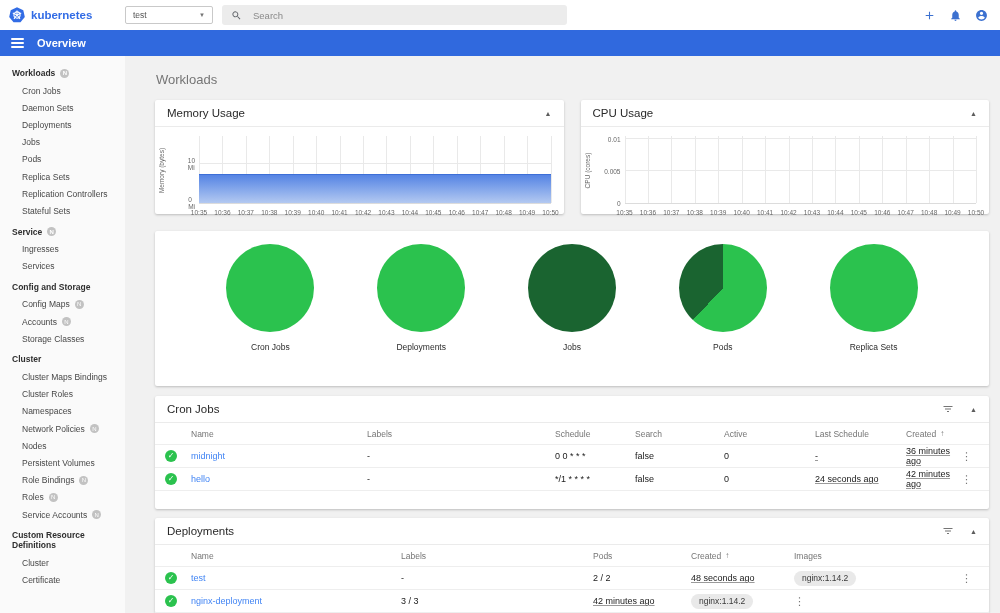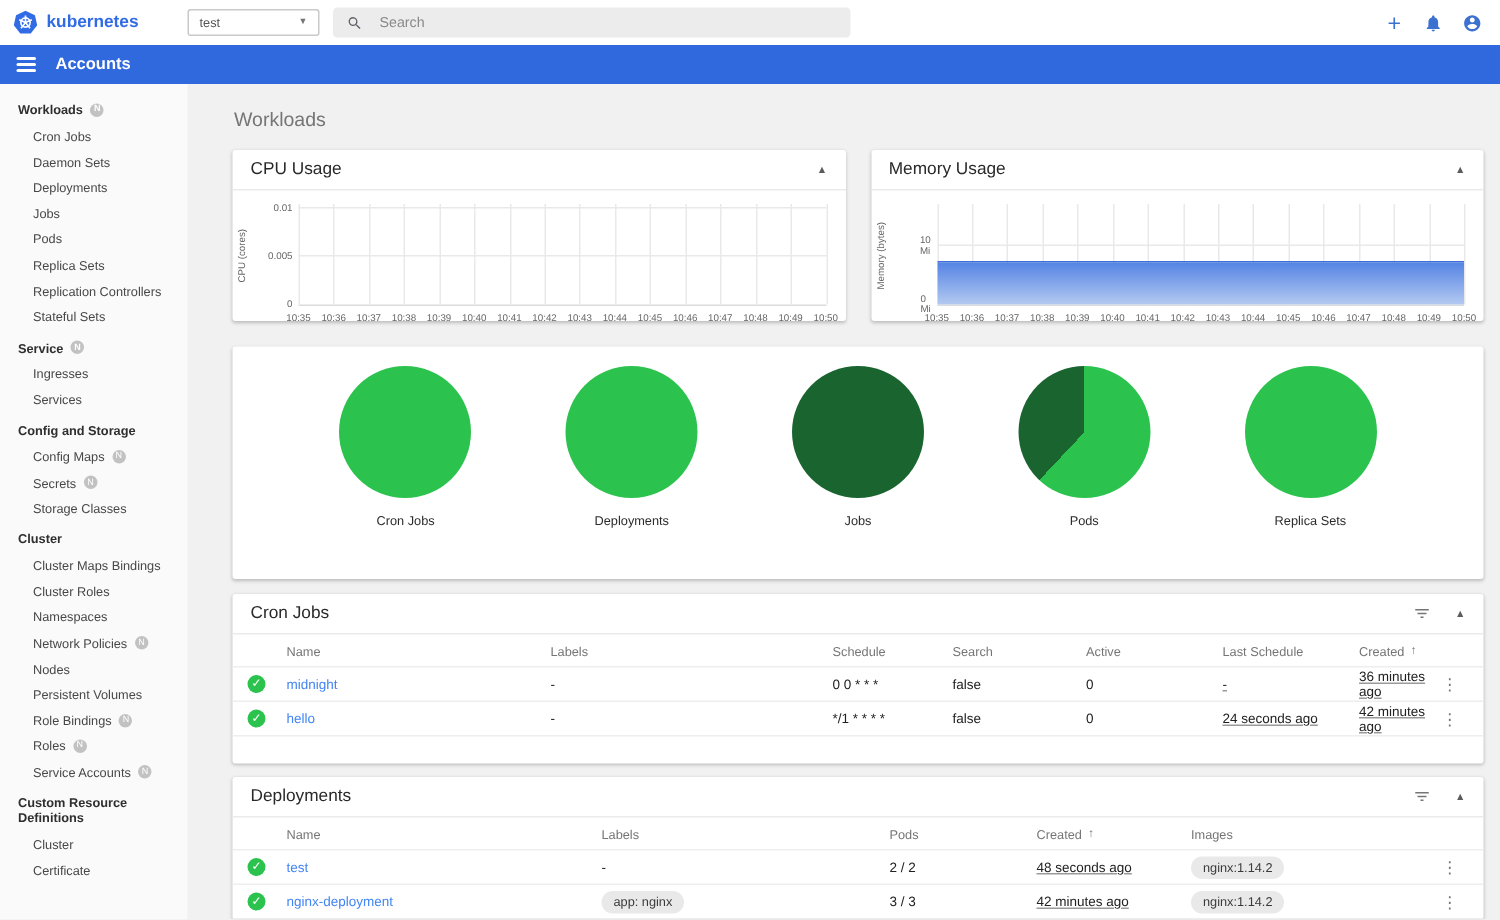--- a/index.html
+++ b/index.html
@@ -131,21 +131,21 @@
     </svg>
   </div>
 </div>
 
 <div class="toolbar">
   <div class="hamburger">
       <i></i>
       <i></i>
       <i></i>
     </div>
-  <span class="toolbar-title">Accounts</span>
+  <span class="toolbar-title">Overview</span>
 </div>
 
 <div class="layout">
   <div class="sidebar">
       <div class="nav-header">
         <span>Workloads</span>
         <span class="badge-n">N</span>
       </div>
       <div class="nav-item">
         <span>Cron Jobs</span>
@@ -182,21 +182,21 @@
         <span>Services</span>
       </div>
       <div class="nav-header">
         <span>Config and Storage</span>
       </div>
       <div class="nav-item">
         <span>Config Maps</span>
         <span class="badge-n">N</span>
       </div>
       <div class="nav-item">
-        <span>Secrets</span>
+        <span>Accounts</span>
         <span class="badge-n">N</span>
       </div>
       <div class="nav-item">
         <span>Storage Classes</span>
       </div>
       <div class="nav-header">
         <span>Cluster</span>
       </div>
       <div class="nav-item">
         <span>Cluster Maps Bindings</span>
@@ -237,20 +237,73 @@
       </div>
       <div class="nav-item">
         <span>Certificate</span>
       </div>
     </div>
 
   <div class="main">
     <div class="page-title">Workloads</div>
 
     <div class="charts-row">
+      <div class="card chart-card">
+        <div class="card-head">
+          <span class="card-title">Memory Usage</span>
+          <div class="card-actions">
+            <span class="caret-up">▲</span>
+          </div>
+        </div>
+        <div class="chart-body">
+            <div class="axis-label">
+              <span>Memory (bytes)</span>
+            </div>
+            <div class="plot">
+              <div class="gridv" style="left: 0%;"></div>
+              <div class="gridv" style="left: 6.66667%;"></div>
+              <div class="gridv" style="left: 13.3333%;"></div>
+              <div class="gridv" style="left: 20%;"></div>
+              <div class="gridv" style="left: 26.6667%;"></div>
+              <div class="gridv" style="left: 33.3333%;"></div>
+              <div class="gridv" style="left: 40%;"></div>
+              <div class="gridv" style="left: 46.6667%;"></div>
+              <div class="gridv" style="left: 53.3333%;"></div>
+              <div class="gridv" style="left: 60%;"></div>
+              <div class="gridv" style="left: 66.6667%;"></div>
+              <div class="gridv" style="left: 73.3333%;"></div>
+              <div class="gridv" style="left: 80%;"></div>
+              <div class="gridv" style="left: 86.6667%;"></div>
+              <div class="gridv" style="left: 93.3333%;"></div>
+              <div class="gridv" style="left: 100%;"></div>
+              <div class="gridh" style="bottom: 58.1395%;"></div>
+              <span class="ytick" style="bottom: 58.1395%;">10 Mi</span>
+              <span class="ytick" style="bottom: 0%;">0 Mi</span>
+              <div class="fill-area" style="height: 43.0233%;"></div>
+            </div>
+          </div>
+        <div class="xaxis">
+            <span class="xtick" style="left: 0%;">10:35</span>
+            <span class="xtick" style="left: 6.66667%;">10:36</span>
+            <span class="xtick" style="left: 13.3333%;">10:37</span>
+            <span class="xtick" style="left: 20%;">10:38</span>
+            <span class="xtick" style="left: 26.6667%;">10:39</span>
+            <span class="xtick" style="left: 33.3333%;">10:40</span>
+            <span class="xtick" style="left: 40%;">10:41</span>
+            <span class="xtick" style="left: 46.6667%;">10:42</span>
+            <span class="xtick" style="left: 53.3333%;">10:43</span>
+            <span class="xtick" style="left: 60%;">10:44</span>
+            <span class="xtick" style="left: 66.6667%;">10:45</span>
+            <span class="xtick" style="left: 73.3333%;">10:46</span>
+            <span class="xtick" style="left: 80%;">10:47</span>
+            <span class="xtick" style="left: 86.6667%;">10:48</span>
+            <span class="xtick" style="left: 93.3333%;">10:49</span>
+            <span class="xtick" style="left: 100%;">10:50</span>
+          </div>
+      </div>
       <div class="card chart-card">
         <div class="card-head">
           <span class="card-title">CPU Usage</span>
           <div class="card-actions">
             <span class="caret-up">▲</span>
           </div>
         </div>
         <div class="chart-body">
             <div class="axis-label">
               <span>CPU (cores)</span>
@@ -291,73 +344,20 @@
             <span class="xtick" style="left: 53.3333%;">10:43</span>
             <span class="xtick" style="left: 60%;">10:44</span>
             <span class="xtick" style="left: 66.6667%;">10:45</span>
             <span class="xtick" style="left: 73.3333%;">10:46</span>
             <span class="xtick" style="left: 80%;">10:47</span>
             <span class="xtick" style="left: 86.6667%;">10:48</span>
             <span class="xtick" style="left: 93.3333%;">10:49</span>
             <span class="xtick" style="left: 100%;">10:50</span>
           </div>
       </div>
-      <div class="card chart-card">
-        <div class="card-head">
-          <span class="card-title">Memory Usage</span>
-          <div class="card-actions">
-            <span class="caret-up">▲</span>
-          </div>
-        </div>
-        <div class="chart-body">
-            <div class="axis-label">
-              <span>Memory (bytes)</span>
-            </div>
-            <div class="plot">
-              <div class="gridv" style="left: 0%;"></div>
-              <div class="gridv" style="left: 6.66667%;"></div>
-              <div class="gridv" style="left: 13.3333%;"></div>
-              <div class="gridv" style="left: 20%;"></div>
-              <div class="gridv" style="left: 26.6667%;"></div>
-              <div class="gridv" style="left: 33.3333%;"></div>
-              <div class="gridv" style="left: 40%;"></div>
-              <div class="gridv" style="left: 46.6667%;"></div>
-              <div class="gridv" style="left: 53.3333%;"></div>
-              <div class="gridv" style="left: 60%;"></div>
-              <div class="gridv" style="left: 66.6667%;"></div>
-              <div class="gridv" style="left: 73.3333%;"></div>
-              <div class="gridv" style="left: 80%;"></div>
-              <div class="gridv" style="left: 86.6667%;"></div>
-              <div class="gridv" style="left: 93.3333%;"></div>
-              <div class="gridv" style="left: 100%;"></div>
-              <div class="gridh" style="bottom: 58.1395%;"></div>
-              <span class="ytick" style="bottom: 58.1395%;">10 Mi</span>
-              <span class="ytick" style="bottom: 0%;">0 Mi</span>
-              <div class="fill-area" style="height: 43.0233%;"></div>
-            </div>
-          </div>
-        <div class="xaxis">
-            <span class="xtick" style="left: 0%;">10:35</span>
-            <span class="xtick" style="left: 6.66667%;">10:36</span>
-            <span class="xtick" style="left: 13.3333%;">10:37</span>
-            <span class="xtick" style="left: 20%;">10:38</span>
-            <span class="xtick" style="left: 26.6667%;">10:39</span>
-            <span class="xtick" style="left: 33.3333%;">10:40</span>
-            <span class="xtick" style="left: 40%;">10:41</span>
-            <span class="xtick" style="left: 46.6667%;">10:42</span>
-            <span class="xtick" style="left: 53.3333%;">10:43</span>
-            <span class="xtick" style="left: 60%;">10:44</span>
-            <span class="xtick" style="left: 66.6667%;">10:45</span>
-            <span class="xtick" style="left: 73.3333%;">10:46</span>
-            <span class="xtick" style="left: 80%;">10:47</span>
-            <span class="xtick" style="left: 86.6667%;">10:48</span>
-            <span class="xtick" style="left: 93.3333%;">10:49</span>
-            <span class="xtick" style="left: 100%;">10:50</span>
-          </div>
-      </div>
     </div>
 
     <div class="card status-card">
       <div class="pies">
           <div class="pie-wrap">
             <div class="pie" style="background: rgb(43, 194, 78);"></div>
             <div class="pie-label">Cron Jobs</div>
           </div>
           <div class="pie-wrap">
             <div class="pie" style="background: rgb(43, 194, 78);"></div>
@@ -484,21 +484,20 @@
             <span class="td"><span class="cell-link">test</span></span>
             <span class="td"><span>-</span></span>
             <span class="td"><span>2 / 2</span></span>
             <span class="td"><span class="cell-underline">48 seconds ago</span></span>
             <span class="td"><span class="chip">nginx:1.14.2</span></span>
             <span class="td"><span class="kebab">⋮</span></span>
           </div>
           <div class="trow">
             <span class="td"><span class="check-circle">✓</span></span>
             <span class="td"><span class="cell-link">nginx-deployment</span></span>
-            <span class="td"><span class="chip">app: nginx</span></span>
             <span class="td"><span>3 / 3</span></span>
             <span class="td"><span class="cell-underline">42 minutes ago</span></span>
             <span class="td"><span class="chip">nginx:1.14.2</span></span>
             <span class="td"><span class="kebab">⋮</span></span>
           </div>
         </div>
     </div>
   </div>
 </div>
 

